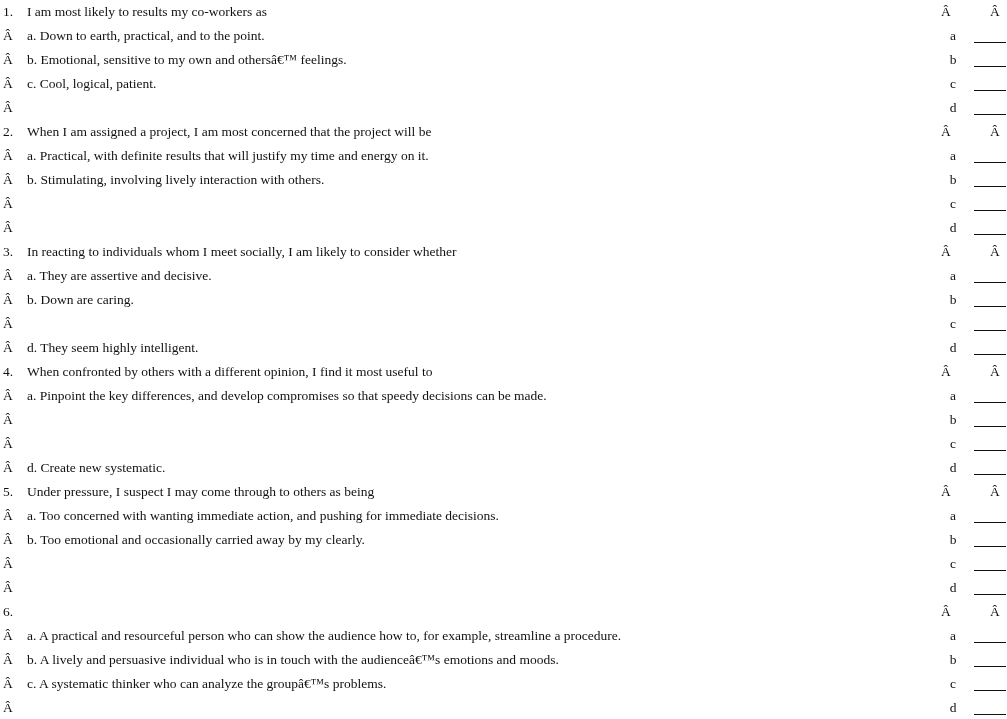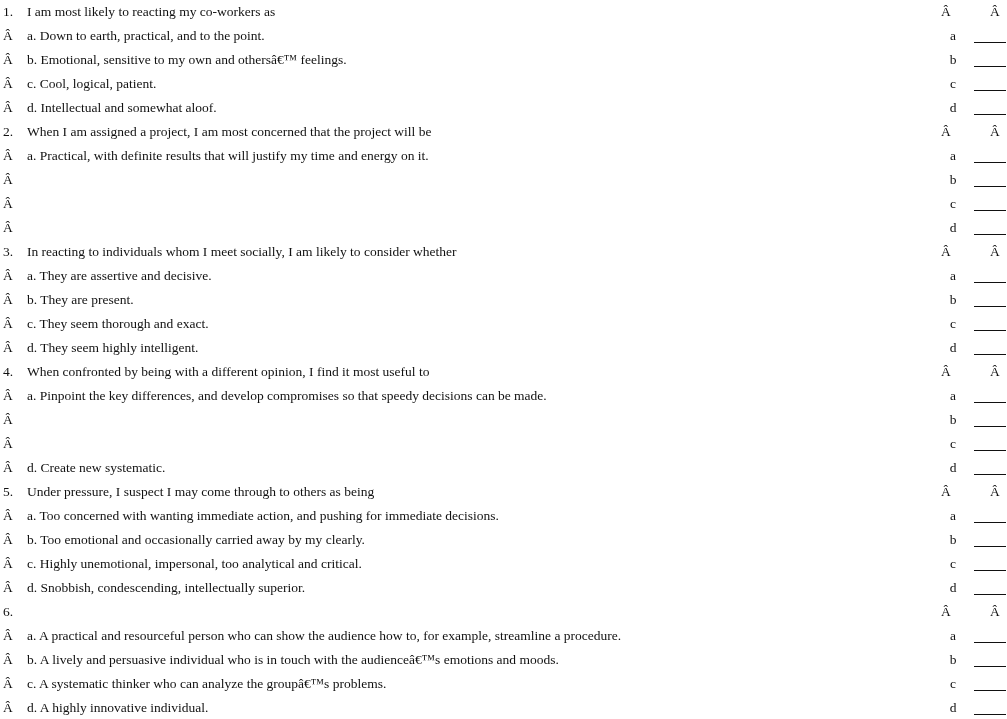--- a/index.html
+++ b/index.html
@@ -58,21 +58,21 @@
       width: 32px;
       height: 0;
       border-top: 1px solid #111111;
     }
   </style>
 </head>
 <body>
 
 <div class="row" style="top:0px">
   <span class="marker">1.</span>
-  <span class="text">I am most likely to reacting my co-workers as</span>
+  <span class="text">I am most likely to results my co-workers as</span>
   <span class="q-col1">Â</span>
   <span class="q-col2">Â</span>
 </div>
 <div class="row" style="top:24px">
   <span class="marker">Â</span>
   <span class="text">a. Down to earth, practical, and to the point.</span>
   <span class="opt-letter">a</span>
   <span class="blank"></span>
 </div>
 <div class="row" style="top:48px">
@@ -82,39 +82,39 @@
   <span class="blank"></span>
 </div>
 <div class="row" style="top:72px">
   <span class="marker">Â</span>
   <span class="text">c. Cool, logical, patient.</span>
   <span class="opt-letter">c</span>
   <span class="blank"></span>
 </div>
 <div class="row" style="top:96px">
   <span class="marker">Â</span>
-  <span class="text">d. Intellectual and somewhat aloof.</span>
   <span class="opt-letter">d</span>
   <span class="blank"></span>
 </div>
 
 <div class="row" style="top:120px">
   <span class="marker">2.</span>
   <span class="text">When I am assigned a project, I am most concerned that the project will be</span>
   <span class="q-col1">Â</span>
   <span class="q-col2">Â</span>
 </div>
 <div class="row" style="top:144px">
   <span class="marker">Â</span>
   <span class="text">a. Practical, with definite results that will justify my time and energy on it.</span>
   <span class="opt-letter">a</span>
   <span class="blank"></span>
 </div>
 <div class="row" style="top:168px">
   <span class="marker">Â</span>
+  <span class="text">b. Stimulating, involving lively interaction with others.</span>
   <span class="opt-letter">b</span>
   <span class="blank"></span>
 </div>
 <div class="row" style="top:192px">
   <span class="marker">Â</span>
   <span class="opt-letter">c</span>
   <span class="blank"></span>
 </div>
 <div class="row" style="top:216px">
   <span class="marker">Â</span>
@@ -129,40 +129,39 @@
   <span class="q-col2">Â</span>
 </div>
 <div class="row" style="top:264px">
   <span class="marker">Â</span>
   <span class="text">a. They are assertive and decisive.</span>
   <span class="opt-letter">a</span>
   <span class="blank"></span>
 </div>
 <div class="row" style="top:288px">
   <span class="marker">Â</span>
-  <span class="text">b. They are present.</span>
+  <span class="text">b. Down are caring.</span>
   <span class="opt-letter">b</span>
   <span class="blank"></span>
 </div>
 <div class="row" style="top:312px">
   <span class="marker">Â</span>
-  <span class="text">c. They seem thorough and exact.</span>
   <span class="opt-letter">c</span>
   <span class="blank"></span>
 </div>
 <div class="row" style="top:336px">
   <span class="marker">Â</span>
   <span class="text">d. They seem highly intelligent.</span>
   <span class="opt-letter">d</span>
   <span class="blank"></span>
 </div>
 
 <div class="row" style="top:360px">
   <span class="marker">4.</span>
-  <span class="text">When confronted by being with a different opinion, I find it most useful to</span>
+  <span class="text">When confronted by others with a different opinion, I find it most useful to</span>
   <span class="q-col1">Â</span>
   <span class="q-col2">Â</span>
 </div>
 <div class="row" style="top:384px">
   <span class="marker">Â</span>
   <span class="text">a. Pinpoint the key differences, and develop compromises so that speedy decisions can be made.</span>
   <span class="opt-letter">a</span>
   <span class="blank"></span>
 </div>
 <div class="row" style="top:408px">
@@ -195,27 +194,25 @@
   <span class="blank"></span>
 </div>
 <div class="row" style="top:528px">
   <span class="marker">Â</span>
   <span class="text">b. Too emotional and occasionally carried away by my clearly.</span>
   <span class="opt-letter">b</span>
   <span class="blank"></span>
 </div>
 <div class="row" style="top:552px">
   <span class="marker">Â</span>
-  <span class="text">c. Highly unemotional, impersonal, too analytical and critical.</span>
   <span class="opt-letter">c</span>
   <span class="blank"></span>
 </div>
 <div class="row" style="top:576px">
   <span class="marker">Â</span>
-  <span class="text">d. Snobbish, condescending, intellectually superior.</span>
   <span class="opt-letter">d</span>
   <span class="blank"></span>
 </div>
 
 <div class="row" style="top:600px">
   <span class="marker">6.</span>
   <span class="q-col1">Â</span>
   <span class="q-col2">Â</span>
 </div>
 <div class="row" style="top:624px">
@@ -231,16 +228,15 @@
   <span class="blank"></span>
 </div>
 <div class="row" style="top:672px">
   <span class="marker">Â</span>
   <span class="text">c. A systematic thinker who can analyze the groupâ€™s problems.</span>
   <span class="opt-letter">c</span>
   <span class="blank"></span>
 </div>
 <div class="row" style="top:696px">
   <span class="marker">Â</span>
-  <span class="text">d. A highly innovative individual.</span>
   <span class="opt-letter">d</span>
   <span class="blank"></span>
 </div>
 
 </body></html>

